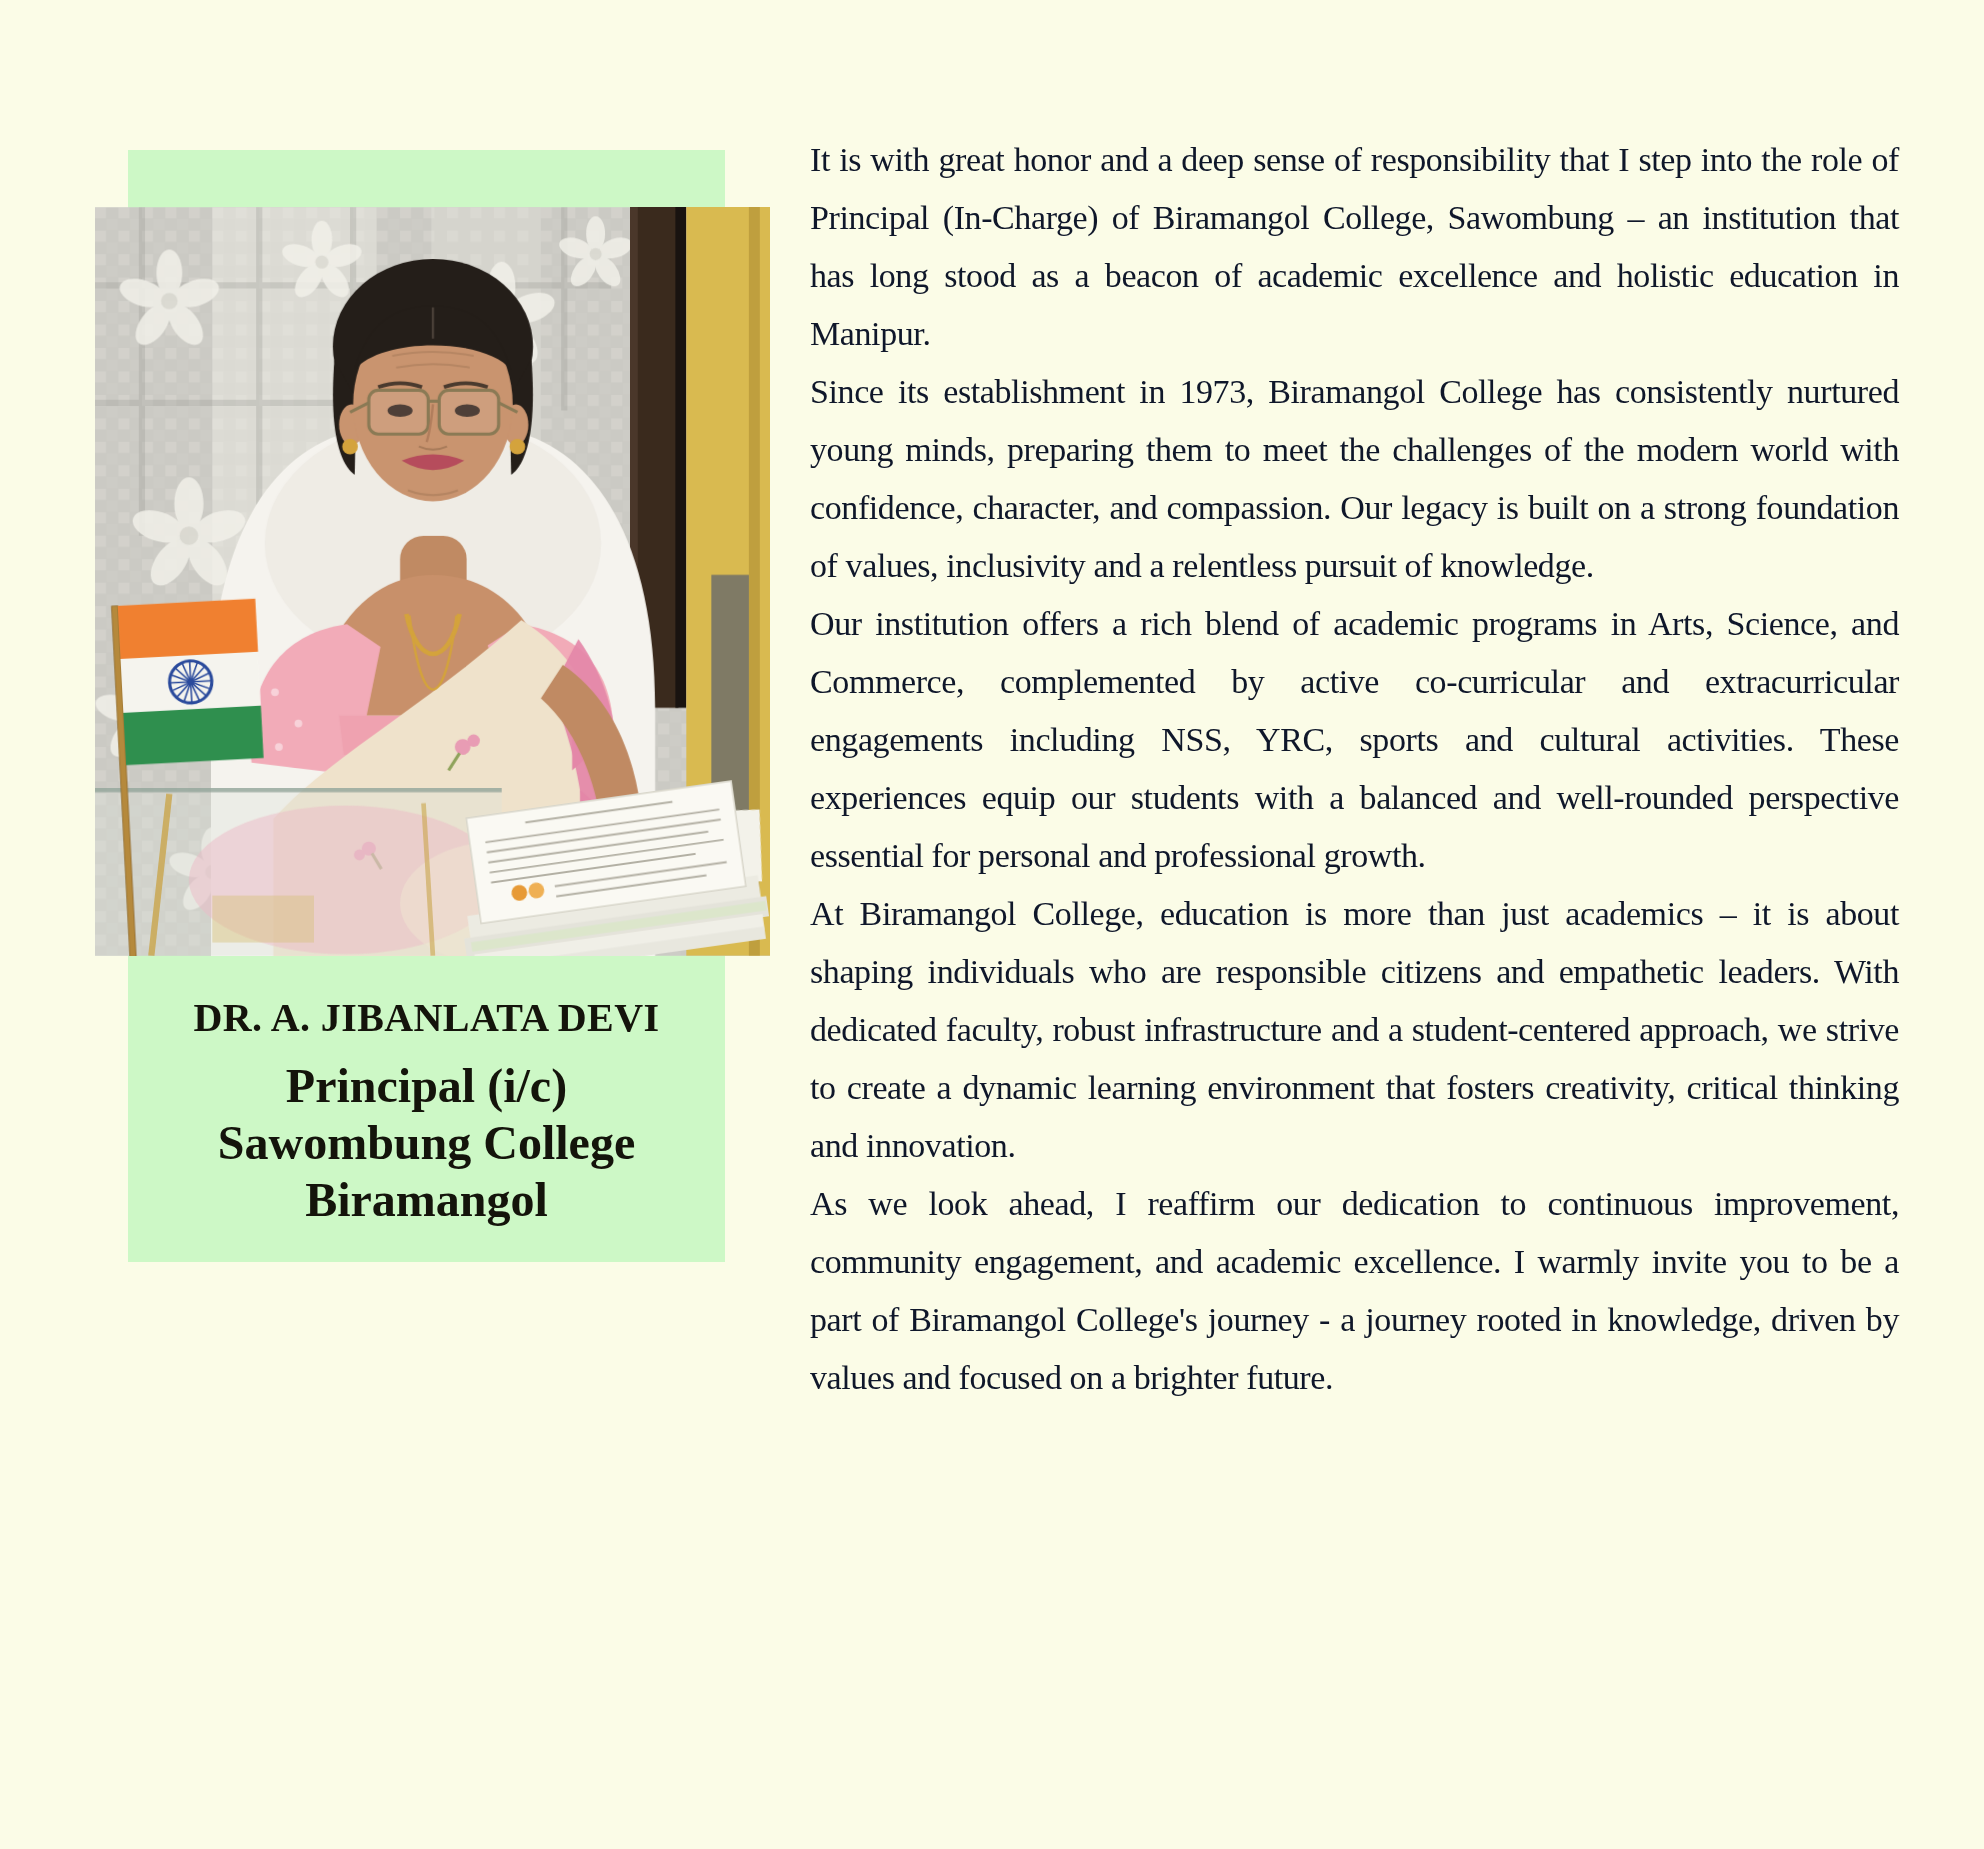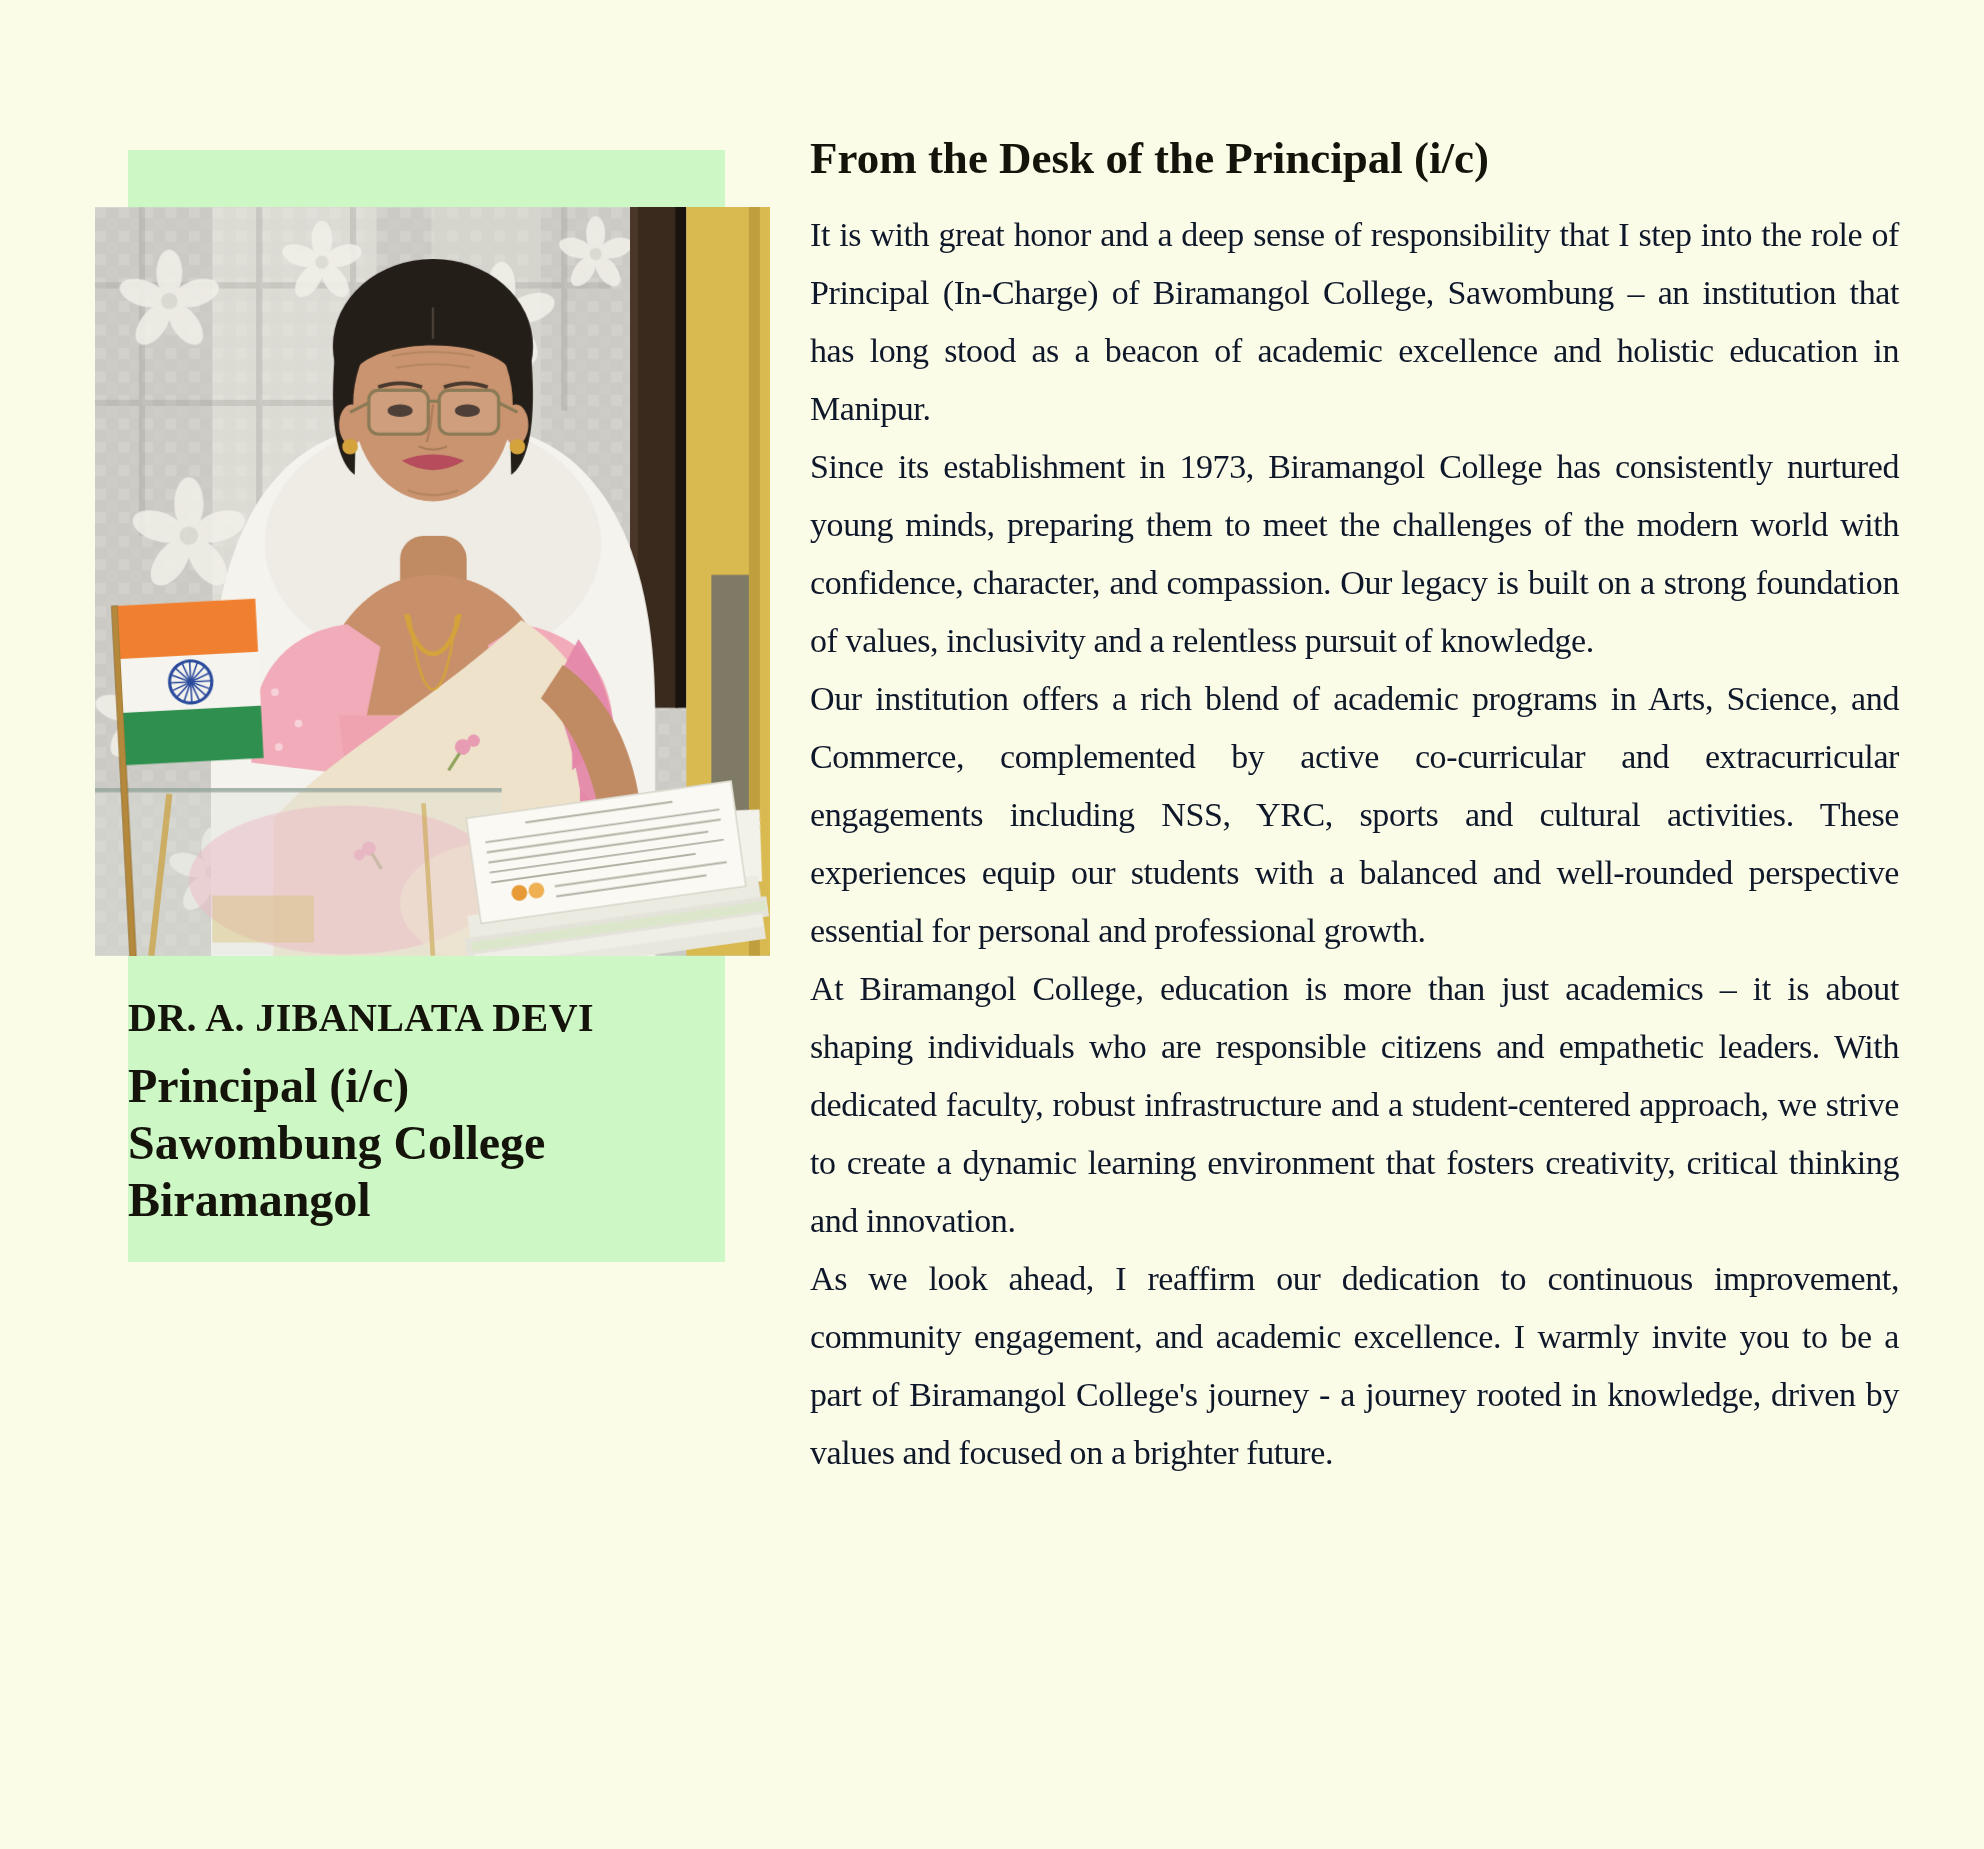--- a/index.html
+++ b/index.html
@@ -11,21 +11,21 @@
   .green-box{
     position:absolute;left:128px;top:150px;width:597px;height:1112px;
     background:#CDF8C6;
   }
   .photo{
     position:absolute;left:95px;top:207px;width:675px;height:749px;
   }
   .photo svg{display:block;width:100%;height:100%;}
   .caption{
     position:absolute;left:128px;top:992px;width:597px;
-    text-align:left;font-weight:bold;color:#14140B;
+    text-align:center;font-weight:bold;color:#14140B;
   }
   .caption .name{font-size:40px;line-height:52px;margin:0 0 12.5px 0;letter-spacing:0.4px;}
   .caption .line{font-size:48px;line-height:57px;margin:0;}
   .content{
     position:absolute;left:810px;top:131px;width:1089px;
   }
   .content h1{
     font-size:45px;line-height:55px;margin:0 0 20.3px 0;
     font-weight:bold;color:#14140B;
   }
@@ -241,21 +241,20 @@
   </div>
 
   <div class="caption">
     <div class="name">DR. A. JIBANLATA DEVI</div>
     <div class="line">Principal (i/c)</div>
     <div class="line">Sawombung College</div>
     <div class="line">Biramangol</div>
   </div>
 
   <div class="content">
-    <h1>From the Desk of the Principal (i/c)</h1>
     <p>It is with great honor and a deep sense of responsibility that I step into the role of Principal (In-Charge) of Biramangol College, Sawombung – an institution that has long stood as a beacon of academic excellence and holistic education in Manipur.</p>
     <p>Since its establishment in 1973, Biramangol College has consistently nurtured young minds, preparing them to meet the challenges of the modern world with confidence, character, and compassion. Our legacy is built on a strong foundation of values, inclusivity and a relentless pursuit of knowledge.</p>
     <p>Our institution offers a rich blend of academic programs in Arts, Science, and Commerce, complemented by active co-curricular and extracurricular engagements including NSS, YRC, sports and cultural activities. These experiences equip our students with a balanced and well-rounded perspective essential for personal and professional growth.</p>
     <p>At Biramangol College, education is more than just academics – it is about shaping individuals who are responsible citizens and empathetic leaders. With dedicated faculty, robust infrastructure and a student-centered approach, we strive to create a dynamic learning environment that fosters creativity, critical thinking and innovation.</p>
     <p>As we look ahead, I reaffirm our dedication to continuous improvement, community engagement, and academic excellence. I warmly invite you to be a part of Biramangol College's journey - a journey rooted in knowledge, driven by values and focused on a brighter future.</p>
   </div>
 
 </div>
 
 

